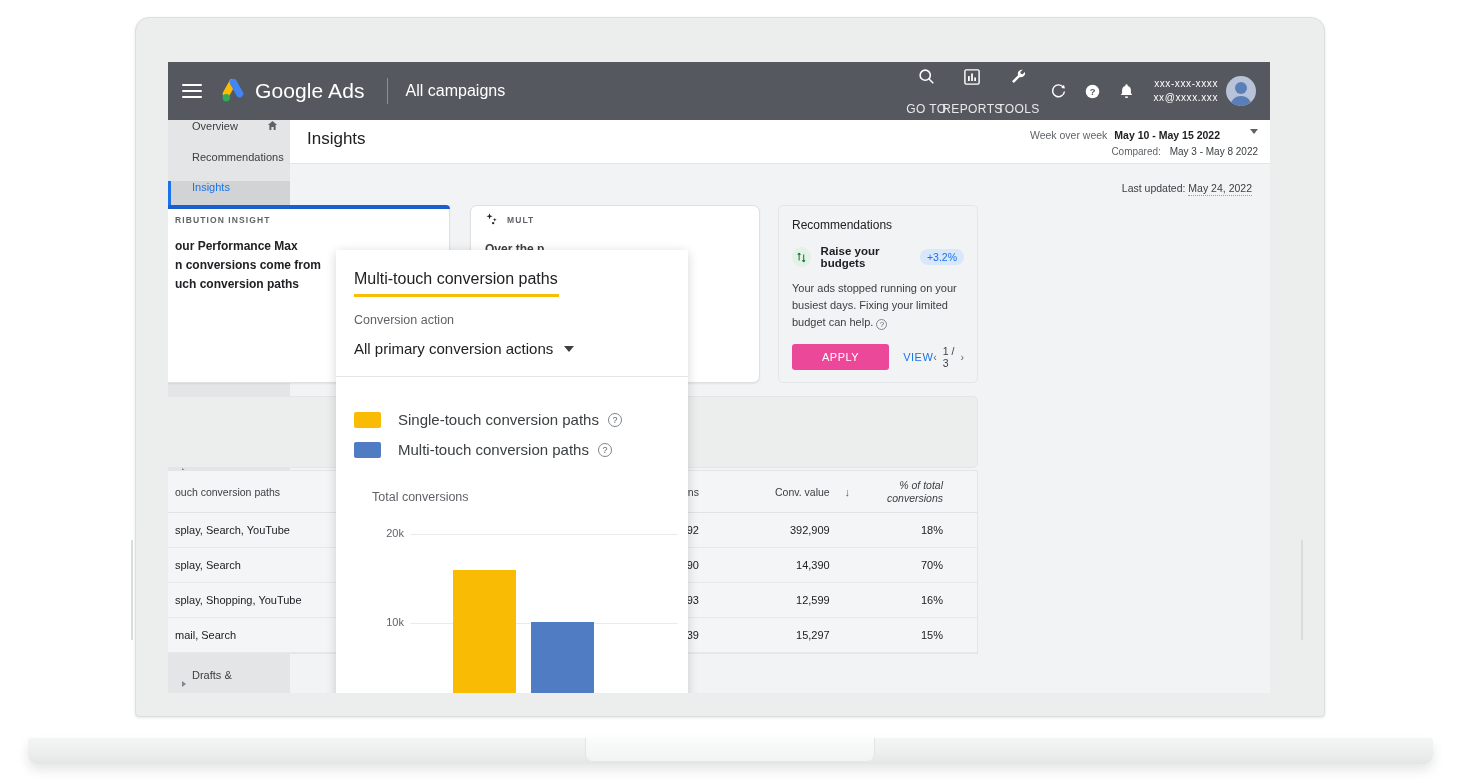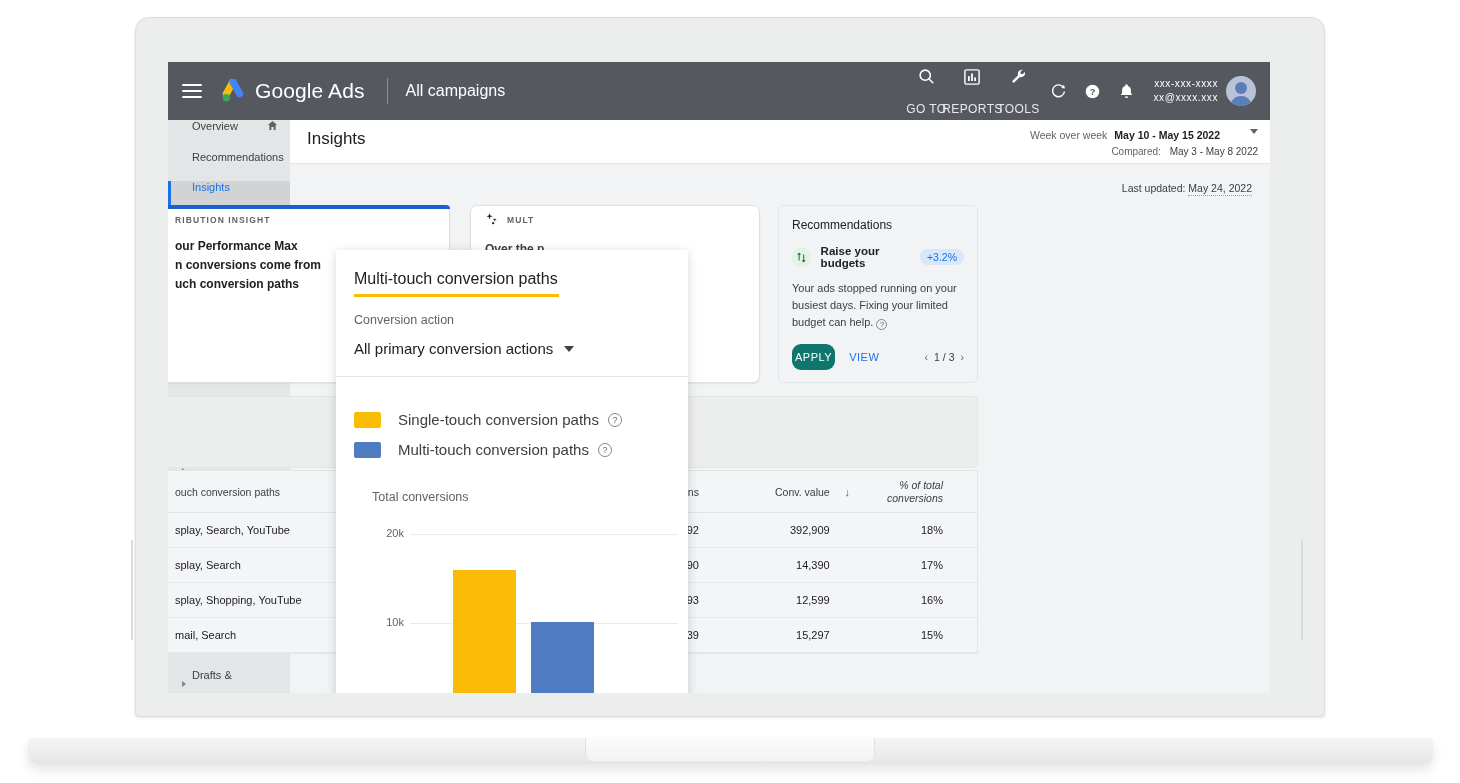--- a/index.html
+++ b/index.html
@@ -141,21 +141,21 @@
   .reco-row { display:flex; align-items:center; }
   .reco-badge-ic {
     width:20px; height:20px; border-radius:50%; background:#e3f1e6; color:#137333;
     display:flex; align-items:center; justify-content:center; font-size:10px; margin-right:10px;
   }
   .reco-name { font-size:11.5px; font-weight:700; color:#202124; }
   .reco-pct { margin-left:auto; font-size:10.5px; color:#1a73e8; background:#d9e7fb; border-radius:9px; padding:2px 7px;}
   .reco-text { font-size:11px; line-height:17px; color:#3c4043; margin-top:11px;}
   .q-ic { display:inline-flex; width:11px;height:11px;border:1px solid #80868b;border-radius:50%; font-size:8px; align-items:center; justify-content:center; color:#5f6368; vertical-align:-1px;}
   .reco-actions { display:flex; align-items:center; margin-top:13px;}
-  .btn-apply { background:#0f766e; color:#fff; font-size:11px; letter-spacing:.5px; padding:7px 3px; border:none; border-radius:9px; cursor:pointer;}
+  .btn-apply { background:#ec4899; color:#fff; font-size:11px; letter-spacing:.5px; padding:7px 30px; border:none; border-radius:3px; cursor:pointer;}
   .btn-view { color:#1a73e8; font-size:11px; letter-spacing:.5px; margin-left:14px; cursor:pointer; background:none;border:none;}
   .pager { margin-left:auto; display:flex; align-items:center; gap:6px; font-size:10.5px; color:#3c4043;}
   .pager .ar { cursor:pointer; color:#5f6368;}
 
   
   .blank-panel {
     position:absolute; left:-130px; top:232px; width:818px; height:72px;
     background:#eceded; border:1px solid #e4e5e6; border-radius:5px;
   }
 
@@ -452,21 +452,21 @@
                 <div class="c-num">78,392</div>
                 <div class="c-num">392,909</div>
                 <div class="c-sort"></div>
                 <div class="c-pct">18%</div>
               </div>
               <div class="tbl-row">
                 <div class="c-path">splay, Search</div>
                 <div class="c-num">61,290</div>
                 <div class="c-num">14,390</div>
                 <div class="c-sort"></div>
-                <div class="c-pct">17%</div>
+                <div class="c-pct">70%</div>
               </div>
               <div class="tbl-row">
                 <div class="c-path">splay, Shopping, YouTube</div>
                 <div class="c-num">57,193</div>
                 <div class="c-num">12,599</div>
                 <div class="c-sort"></div>
                 <div class="c-pct">16%</div>
               </div>
               <div class="tbl-row">
                 <div class="c-path">mail, Search</div>

